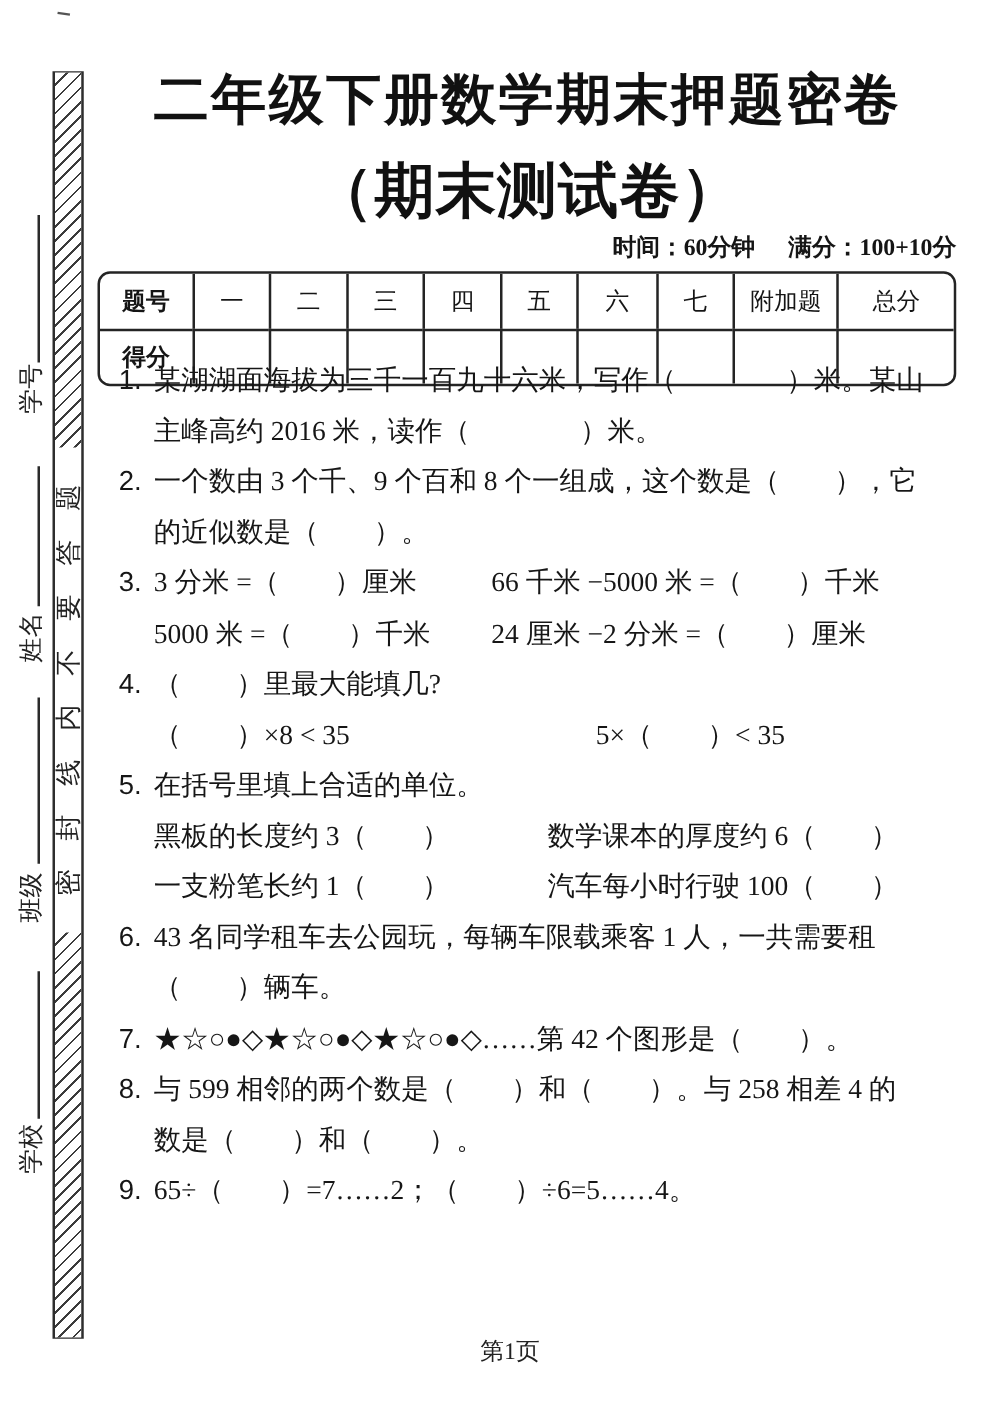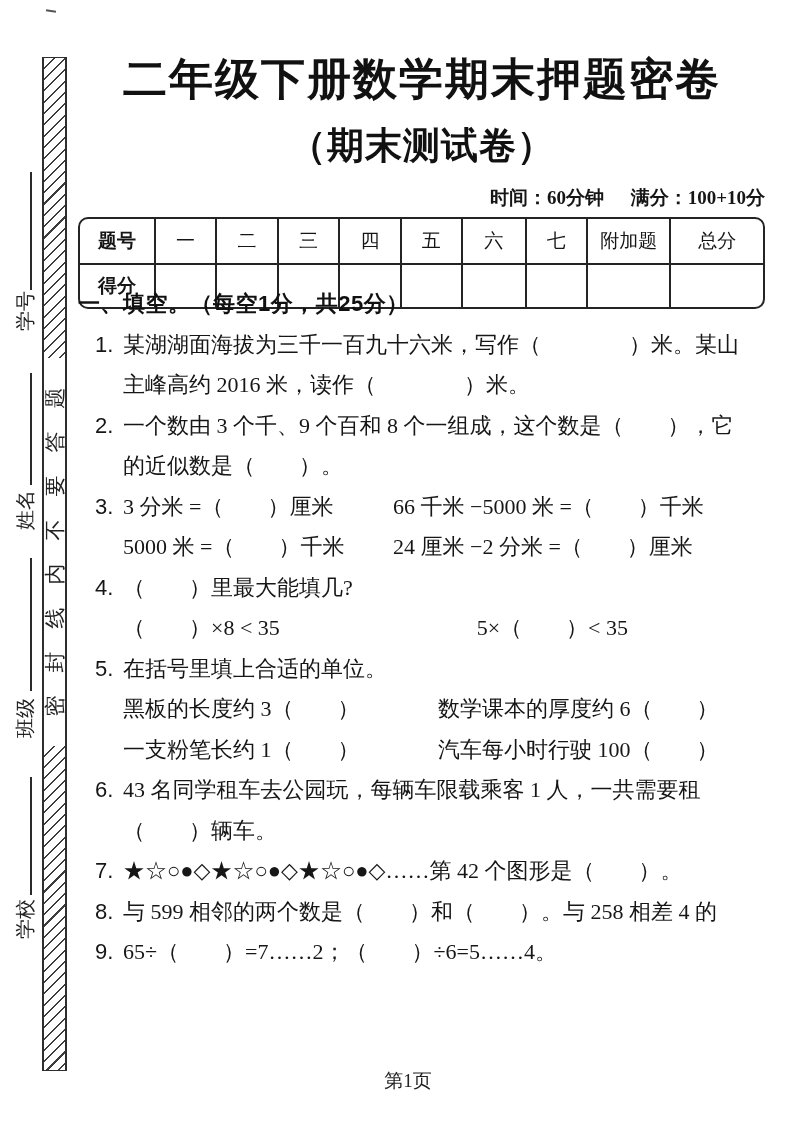--- a/index.html
+++ b/index.html
@@ -56,21 +56,21 @@
   .lb-4 { left:-5px; top:907px; }
 
   
   .paper-title {
     position:absolute; left:78px; top:50px; width:688px;
     text-align:center; font-size:44px; font-weight:bold;
     letter-spacing:2px; white-space:nowrap; color:#111;
   }
   .paper-subtitle {
     position:absolute; left:78px; top:121px; width:688px;
-    text-align:center; font-size:37px; font-weight:bold;
+    text-align:center; font-size:48px; font-weight:bold;
     letter-spacing:1px; color:#111;
   }
   .exam-meta {
     position:absolute; left:78px; top:185px; width:687px;
     text-align:right; font-size:19px; font-weight:bold; color:#151515;
   }
   .exam-meta .meta-part { margin-left:22px; }
 
   
   .score-table {
@@ -162,21 +162,20 @@
   <div class="cell r2"></div>
   <div class="cell r2"></div>
   <div class="cell r2"></div>
   <div class="cell r2"></div>
   <div class="cell r2"></div>
   <div class="cell r2"></div>
 </div>
 
 <div class="content">
 
-  <div class="section-heading">一、填空。（每空1分，共25分）</div>
 
   <div class="question">
     <span class="qnum">1.</span>
     <div class="qline">某湖湖面海拔为三千一百九十六米，写作（　　　　）米。某山</div>
     <div class="qline">主峰高约 2016 米，读作（　　　　）米。</div>
   </div>
 
   <div class="question">
     <span class="qnum">2.</span>
     <div class="qline">一个数由 3 个千、9 个百和 8 个一组成，这个数是（　　），它</div>
@@ -224,20 +223,21 @@
   </div>
 
   <div class="question">
     <span class="qnum">7.</span>
     <div class="qline">★☆○●◇★☆○●◇★☆○●◇……第 42 个图形是（　　）。</div>
   </div>
 
   <div class="question">
     <span class="qnum">8.</span>
     <div class="qline">与 599 相邻的两个数是（　　）和（　　）。与 258 相差 4 的</div>
+    <div class="qline">数是（　　）和（　　）。</div>
   </div>
 
   <div class="question">
     <span class="qnum">9.</span>
     <div class="qline">65÷（　　）=7……2；（　　）÷6=5……4。</div>
   </div>
 
 </div>
 
 <div class="page-footer">第1页</div>

